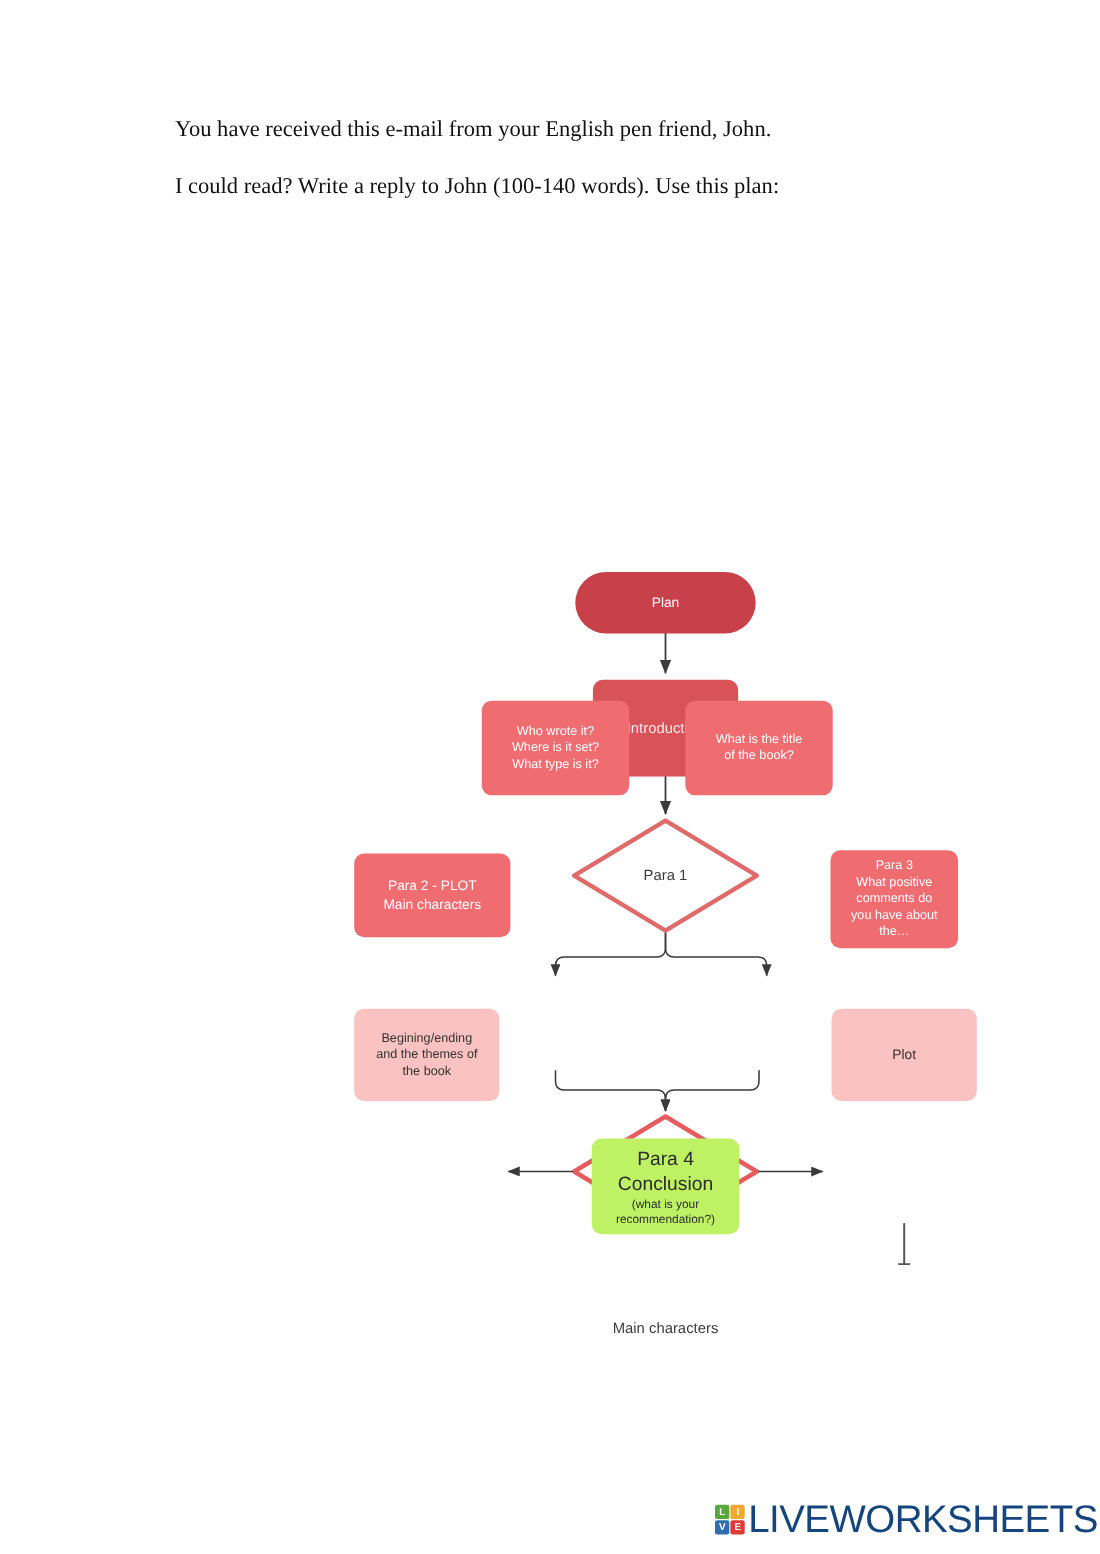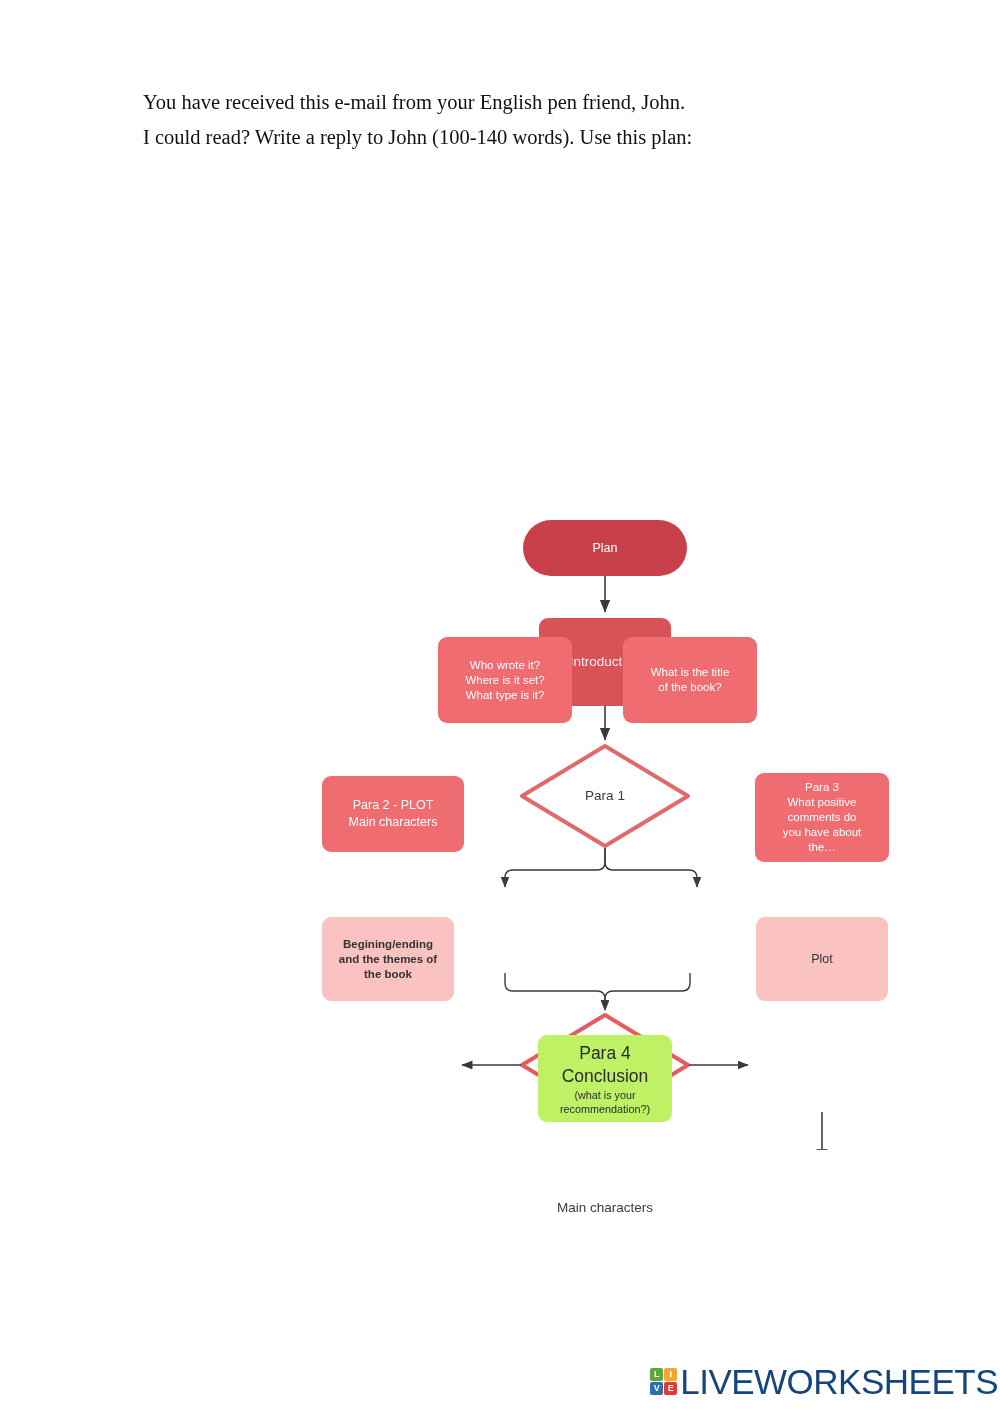--- a/index.html
+++ b/index.html
@@ -20,21 +20,21 @@
   #prompt {
     position: absolute;
     left: 143px;
     top: 85px;
     width: 800px;
     font-family: "Liberation Serif", serif;
     font-size: 20.5px;
     line-height: 35px;
     color: #111111;
   }
-  #prompt p { margin: 0; white-space: nowrap; }
+  #prompt p { margin: 16px; white-space: nowrap; }
 
   
   #flow {
     position: absolute;
     left: 0;
     top: 250px;
     width: 1000px;
     height: 900px;
   }
   #flow-svg {
@@ -194,33 +194,33 @@
 
   <div class="node diamond t-13" style="left:522px; top:795px; width:166px; height:40px;">
     <span class="lbl">Main body</span>
   </div>
 
   <div class="node box fill-salmon t-12" style="left:322px; top:526px; width:142px; height:76px; flex-direction:column;">
     <span class="lbl">Para 2 - PLOT</span>
     <span class="lbl">Main characters</span>
   </div>
 
-  <div class="node box fill-salmon t-11" style="left:755px; top:523px; width:134px; height:89px; flex-direction:column;">
+  <div class="node box fill-salmon t-11" style="left:755px; top:523px; width:116px; height:89px; flex-direction:column;">
     <span class="lbl">Para 3</span>
     <span class="lbl">What positive</span>
     <span class="lbl">comments do</span>
     <span class="lbl">you have about</span>
     <span class="lbl">the…</span>
   </div>
 
   <div class="node diamond t-13" style="left:522px; top:938px; width:166px; height:40px;">
     <span class="lbl">Main characters</span>
   </div>
 
-  <div class="node box fill-pink t-11" style="left:322px; top:667px; width:132px; height:84px; flex-direction:column;font-weight:bold;">
+  <div class="node box fill-pink t-11" style="left:322px; top:667px; width:132px; height:84px; flex-direction:column;">
     <span class="lbl">Begining/ending</span>
     <span class="lbl">and the themes of</span>
     <span class="lbl">the book</span>
   </div>
 
   <div class="node box fill-pink t-12" style="left:756px; top:667px; width:132px; height:84px;">
     <span class="lbl">Plot</span>
   </div>
 
   <div class="node box fill-green" style="left:538px; top:785px; width:134px; height:87px; flex-direction:column;">

